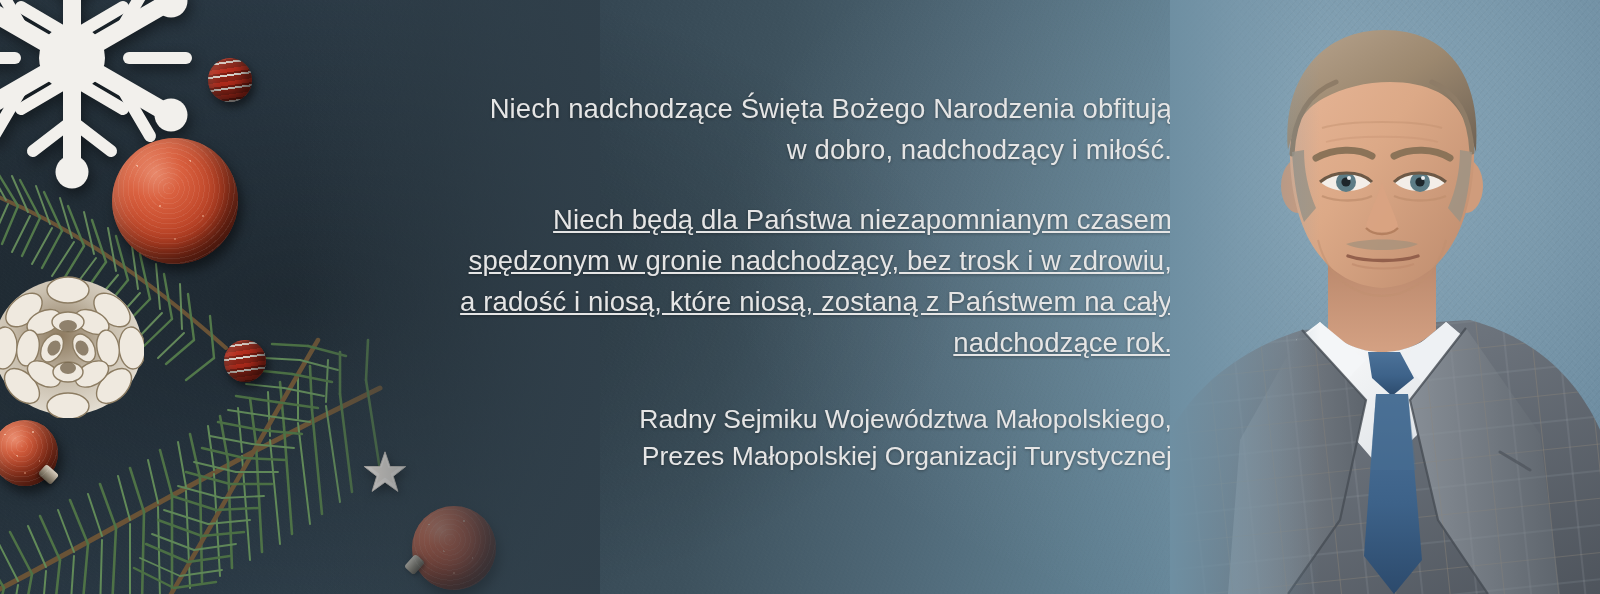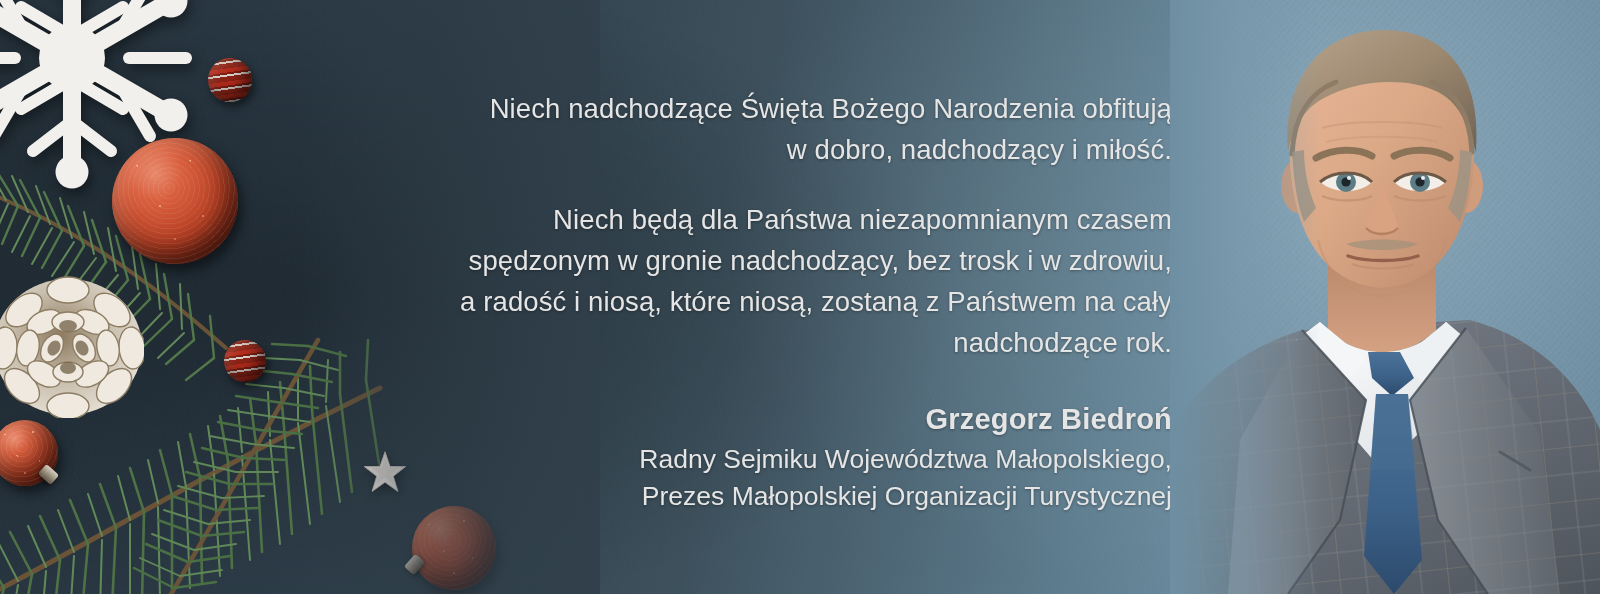--- a/index.html
+++ b/index.html
@@ -160,21 +160,21 @@
     color: #e5e5e5;
     text-shadow: 0 1px 3px rgba(0,0,0,.35);
   }
   .para {
     font-size: 27.5px;
     line-height: 41px;
     font-weight: 400;
     letter-spacing: .1px;
     margin: 0;
   }
-  .para-2 { margin-top: 29px; }
+  .para-2 { margin-top: 29px; text-decoration: underline; }
 
   .signature { margin-top: 38px; }
   .sig-name {
     font-size: 29px;
     line-height: 36px;
     font-weight: 700;
     letter-spacing: .2px;
     margin: 0;
   }
   .sig-role {
@@ -483,21 +483,20 @@
     </p>
 
     <p class="para para-2">
       <span>Niech będą dla Państwa niezapomnianym czasem</span><br>
       <span>spędzonym w gronie nadchodzący, bez trosk i w zdrowiu,</span><br>
       <span>a radość i niosą, które niosą, zostaną z Państwem na cały</span><br>
       <span>nadchodzące rok.</span>
     </p>
 
     <div class="signature">
-      <p class="sig-name">Grzegorz Biedroń</p>
       <p class="sig-role">
         <span>Radny Sejmiku Województwa Małopolskiego,</span><br>
         <span>Prezes Małopolskiej Organizacji Turystycznej</span>
       </p>
     </div>
   </div>
 
   <div class="portrait">
     <div class="portrait-bg"></div>
 

